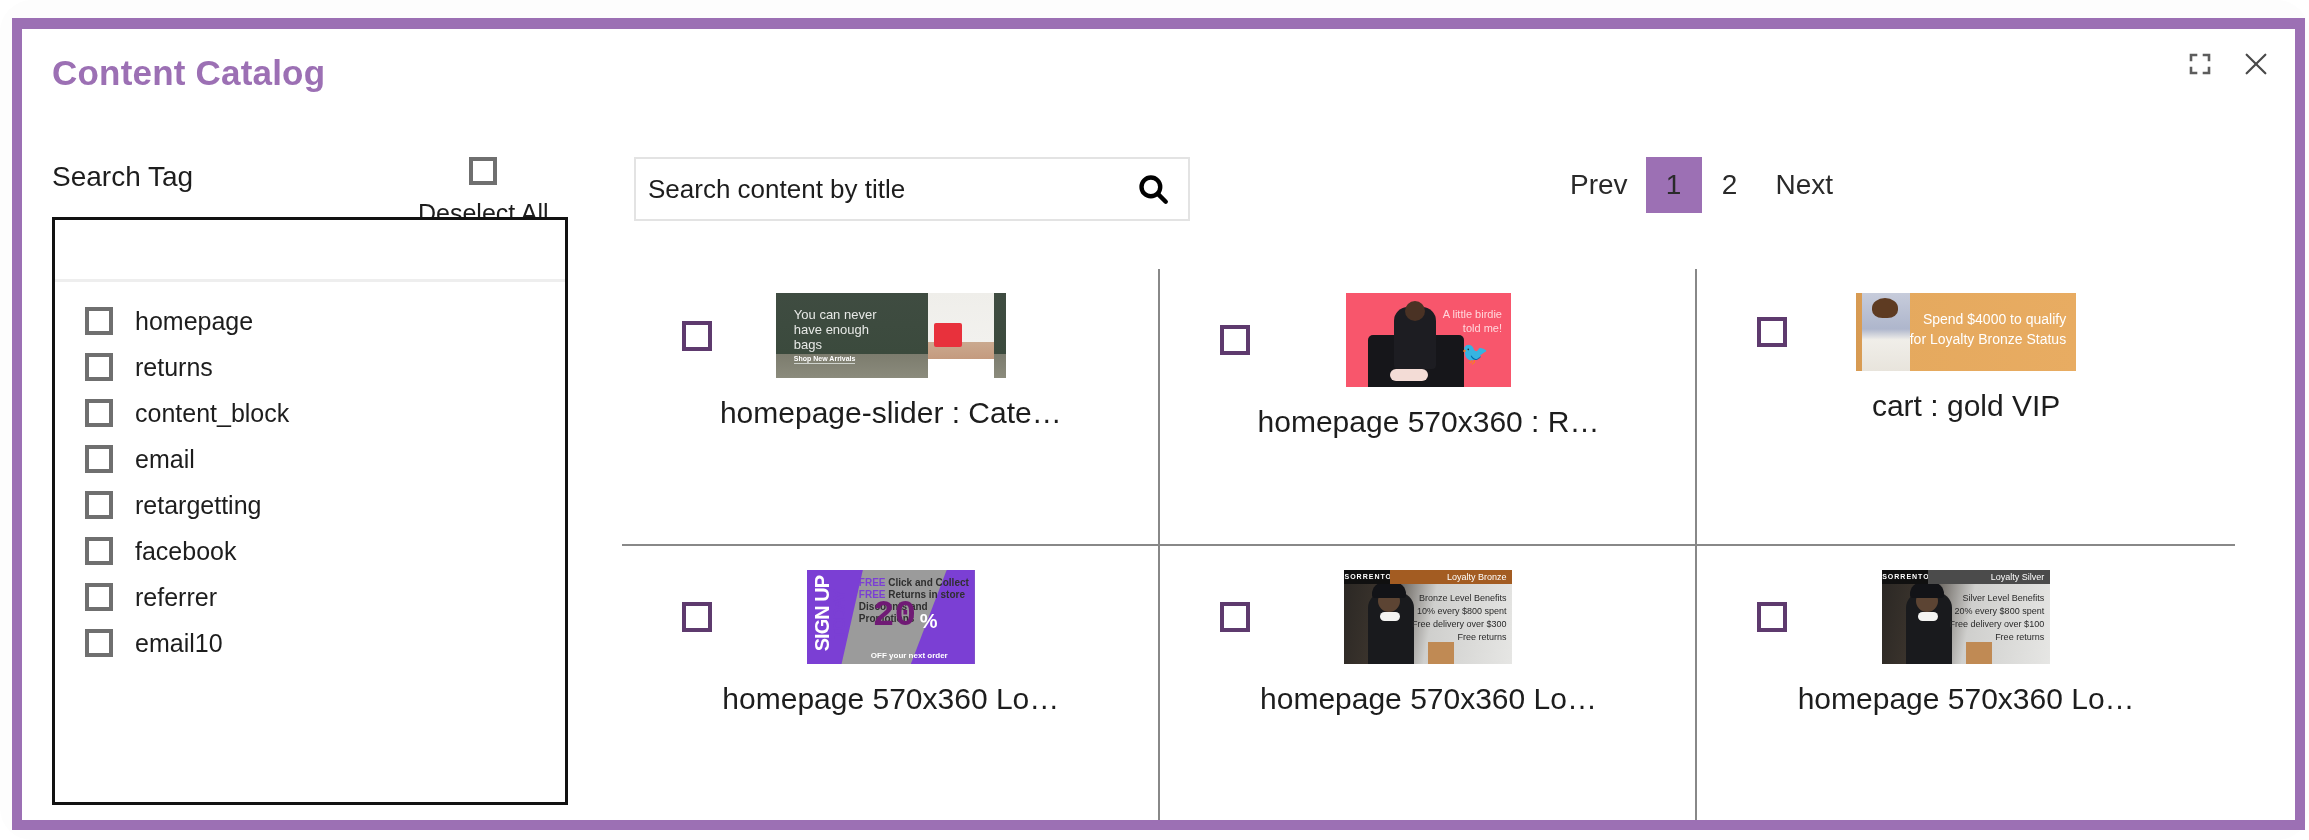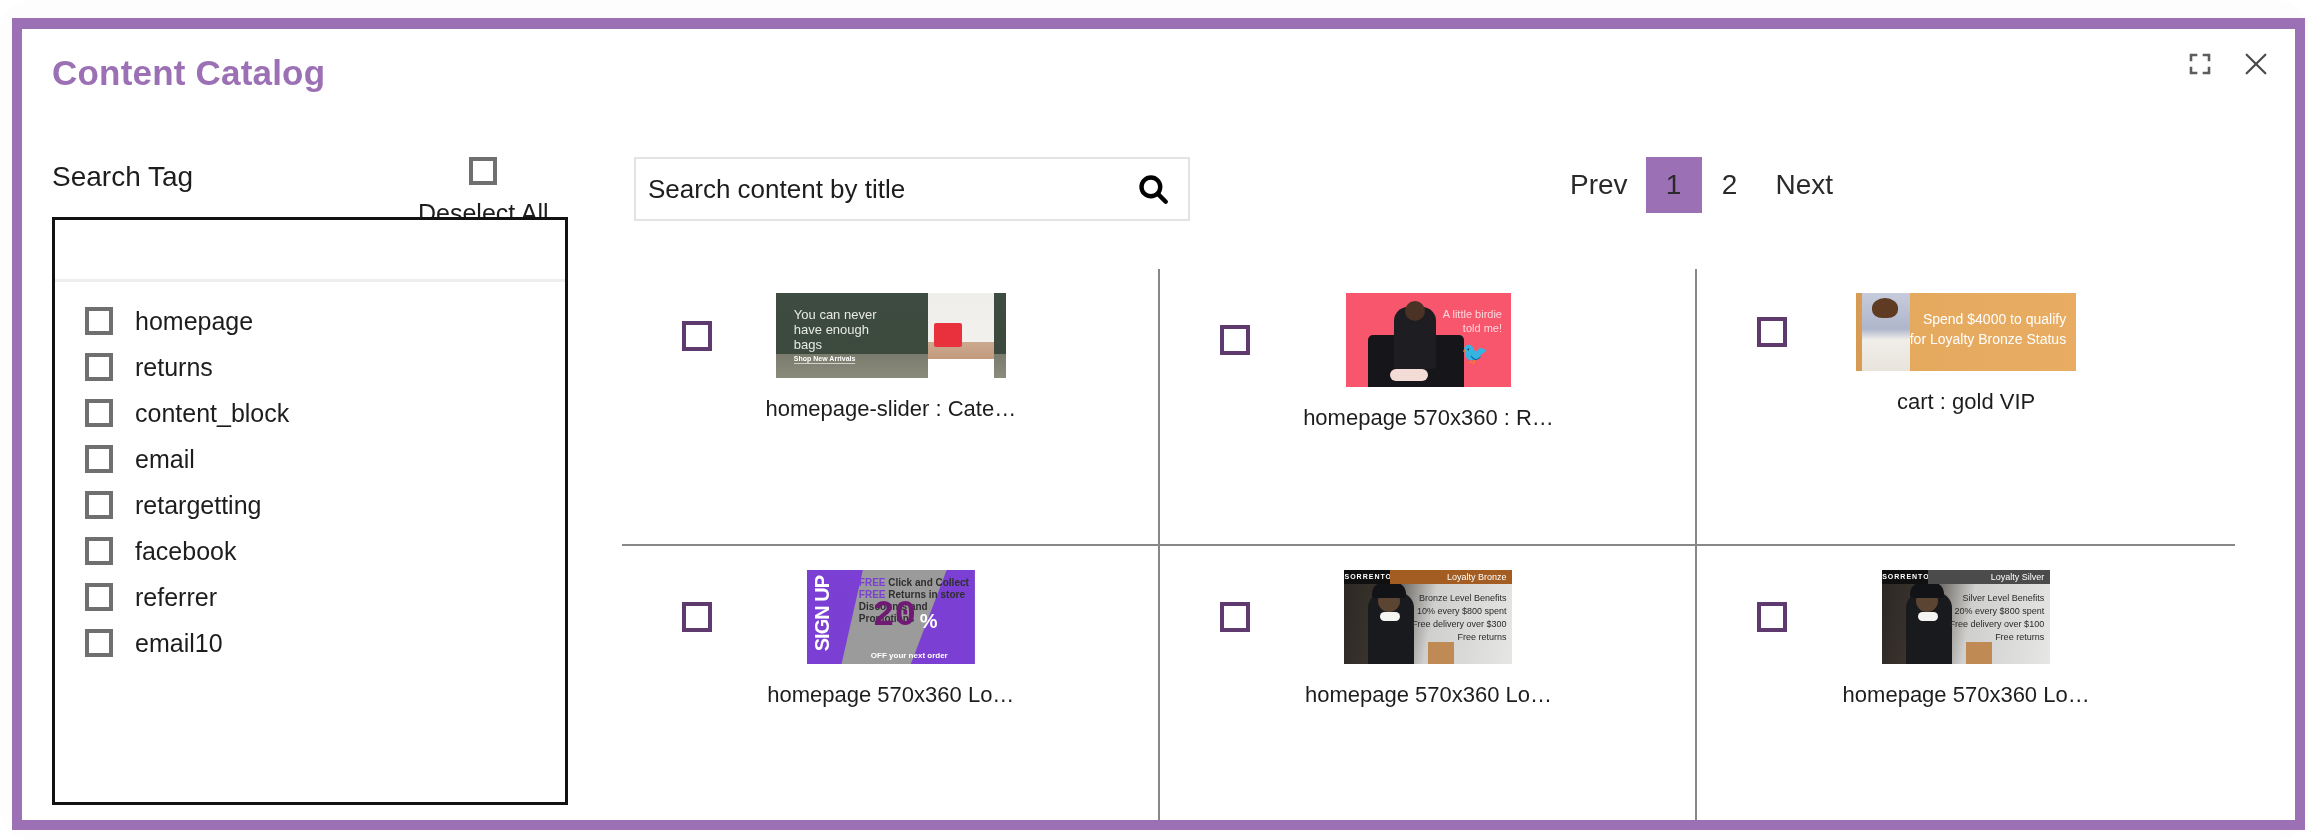--- a/index.html
+++ b/index.html
@@ -268,21 +268,21 @@
     box-sizing: border-box;
     cursor: pointer;
   }
   .thumb {
     position: relative;
     overflow: hidden;
     background: #dddddd;
   }
   .card-caption {
     margin-top: 18px;
-    font-size: 22px;
+    font-size: 30px;
     color: #1d1d1d;
     white-space: nowrap;
   }
 
   
   .tw-bags {
     width: 230px; height: 85px;
     background: linear-gradient(180deg,#3f4c41 0%, #3b4a3d 72%, #7c7c6e 72%, #8b8b7c 100%);
   }
   .tw-bags .t1 {

